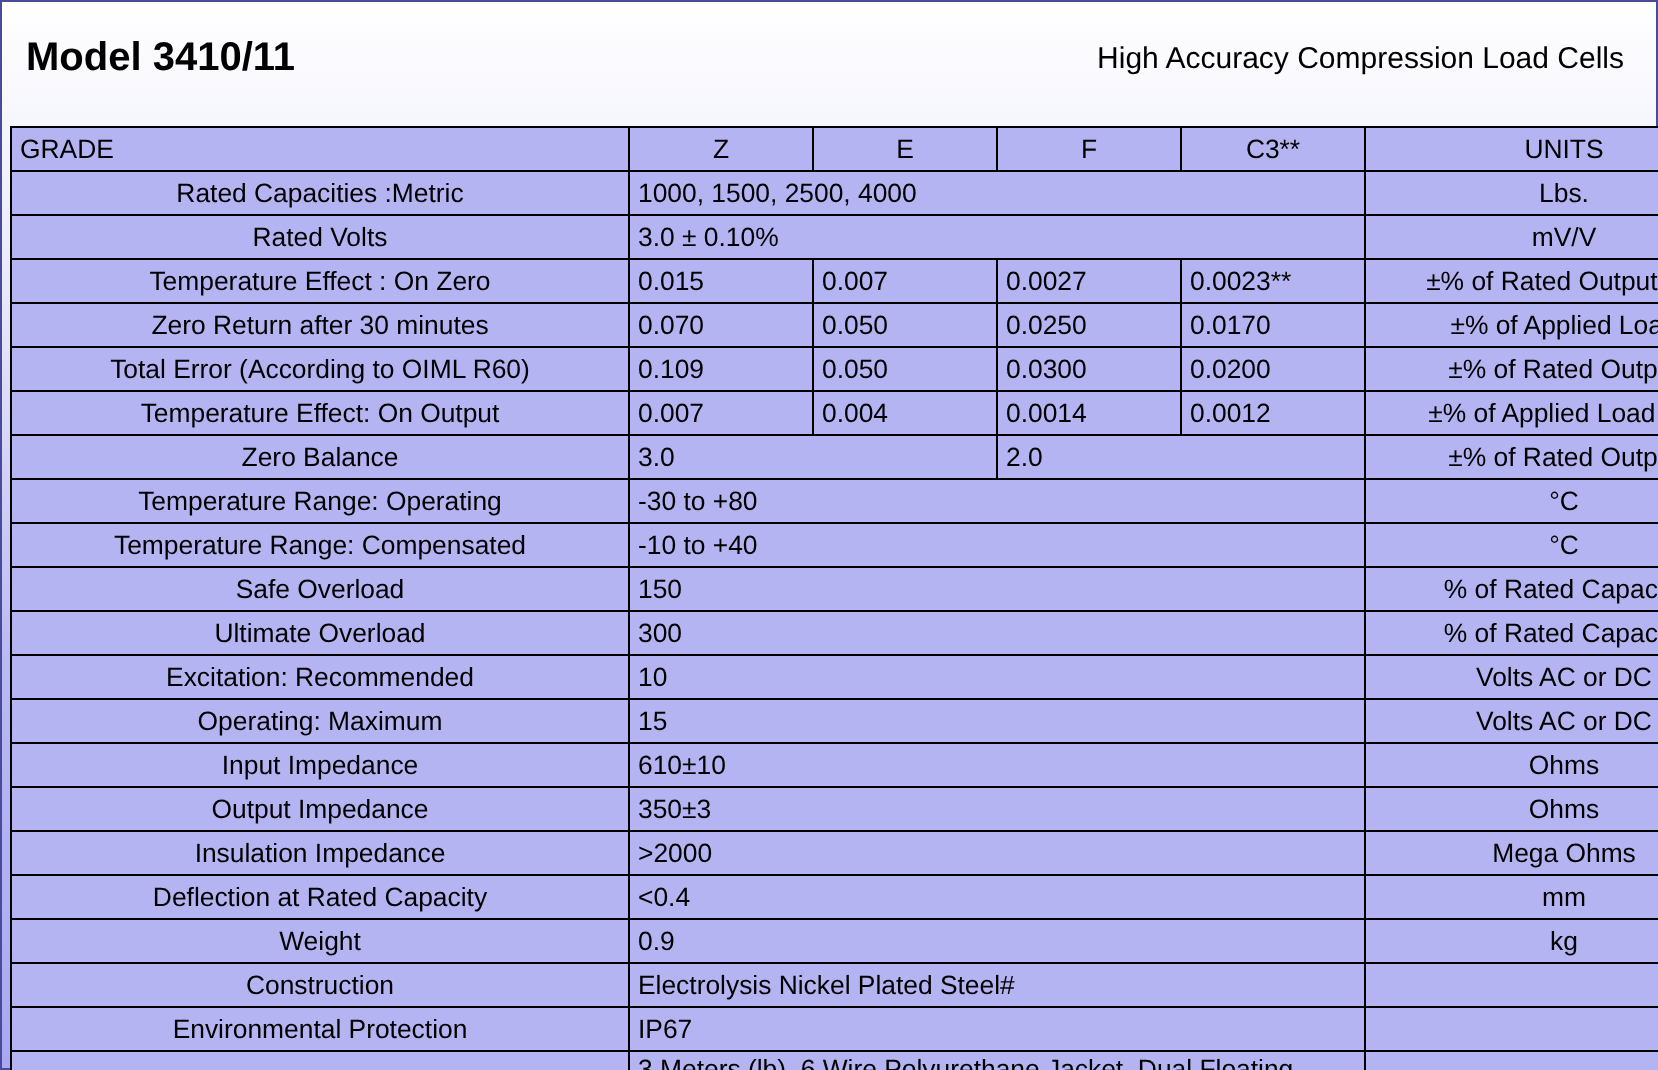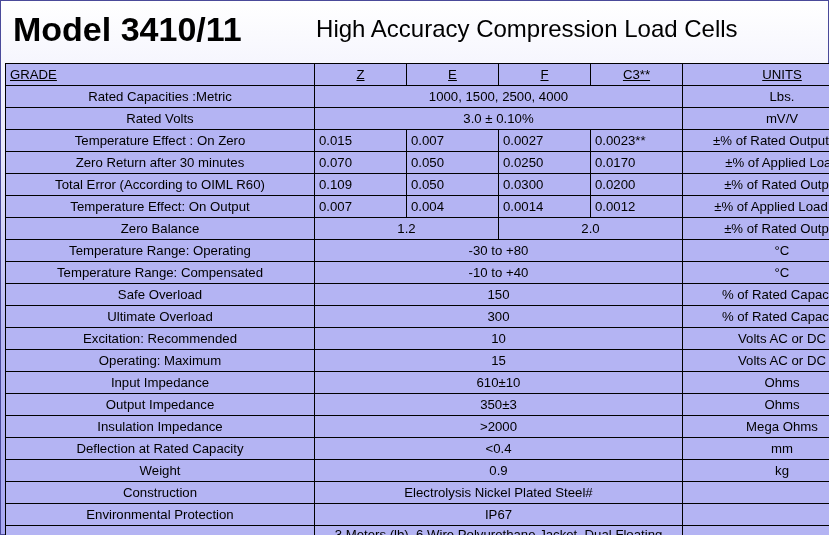--- a/index.html
+++ b/index.html
@@ -22,33 +22,33 @@
     border: 1px solid #4a4a9a;
   }
   .header {
     position: relative;
     height: 56px;
     display: flex;
     align-items: center;
     background: transparent;
   }
   .model-title {
-    font-size: 34px;
+    font-size: 20px;
     font-weight: bold;
     color: #000;
     margin-left: 12px;
     white-space: nowrap;
     letter-spacing: 0px;
   }
   .header-title {
     flex: 1;
-    text-align: center;
-    font-size: 24px;
+    text-align: right;
+    font-size: 15px;
     color: #000;
-    padding-right: 26px;
+    padding-right: 16px;
     padding-left: 10px;
     white-space: nowrap;
   }
   .table-wrap {
     position: absolute;
     left: 4px;
     top: 62px;
     right: 4px;
   }
   table.spec {
@@ -65,35 +65,34 @@
     height: 19px;
     line-height: 15px;
     font-weight: normal;
     background: #b4b4f3;
   }
   .lbl {
     text-align: center;
     width: 300px;
   }
   .ctr {
-    text-align: center;
+    text-align: left;
     margin-left: 18px;
   }
   .grade-col {
     width: 83px;
     text-align: left;
   }
   .units-col {
     width: 190px;
     text-align: center;
   }
   .hdr td {
     font-weight: normal;
     text-align: center;
-    text-decoration: underline;
   }
   .hdr td.lbl {
     text-align: left;
   }
   .two-line {
     height: 36px;
   }
 </style>
 </head>
 <body>
@@ -153,21 +152,21 @@
           <tr>
             <td class="lbl">Temperature Effect: On Output</td>
             <td class="grade-col">0.007</td>
             <td class="grade-col">0.004</td>
             <td class="grade-col">0.0014</td>
             <td class="grade-col">0.0012</td>
             <td class="units-col">±% of Applied Load /°C</td>
           </tr>
           <tr>
             <td class="lbl">Zero Balance</td>
-            <td class="ctr" colspan="2">1.2</td>
+            <td class="ctr" colspan="2">3.0</td>
             <td class="ctr" colspan="2">2.0</td>
             <td class="units-col">±% of Rated Output</td>
           </tr>
           <tr>
             <td class="lbl">Temperature Range: Operating</td>
             <td class="ctr" colspan="4">-30 to +80</td>
             <td class="units-col">°C</td>
           </tr>
           <tr>
             <td class="lbl">Temperature Range: Compensated</td>

